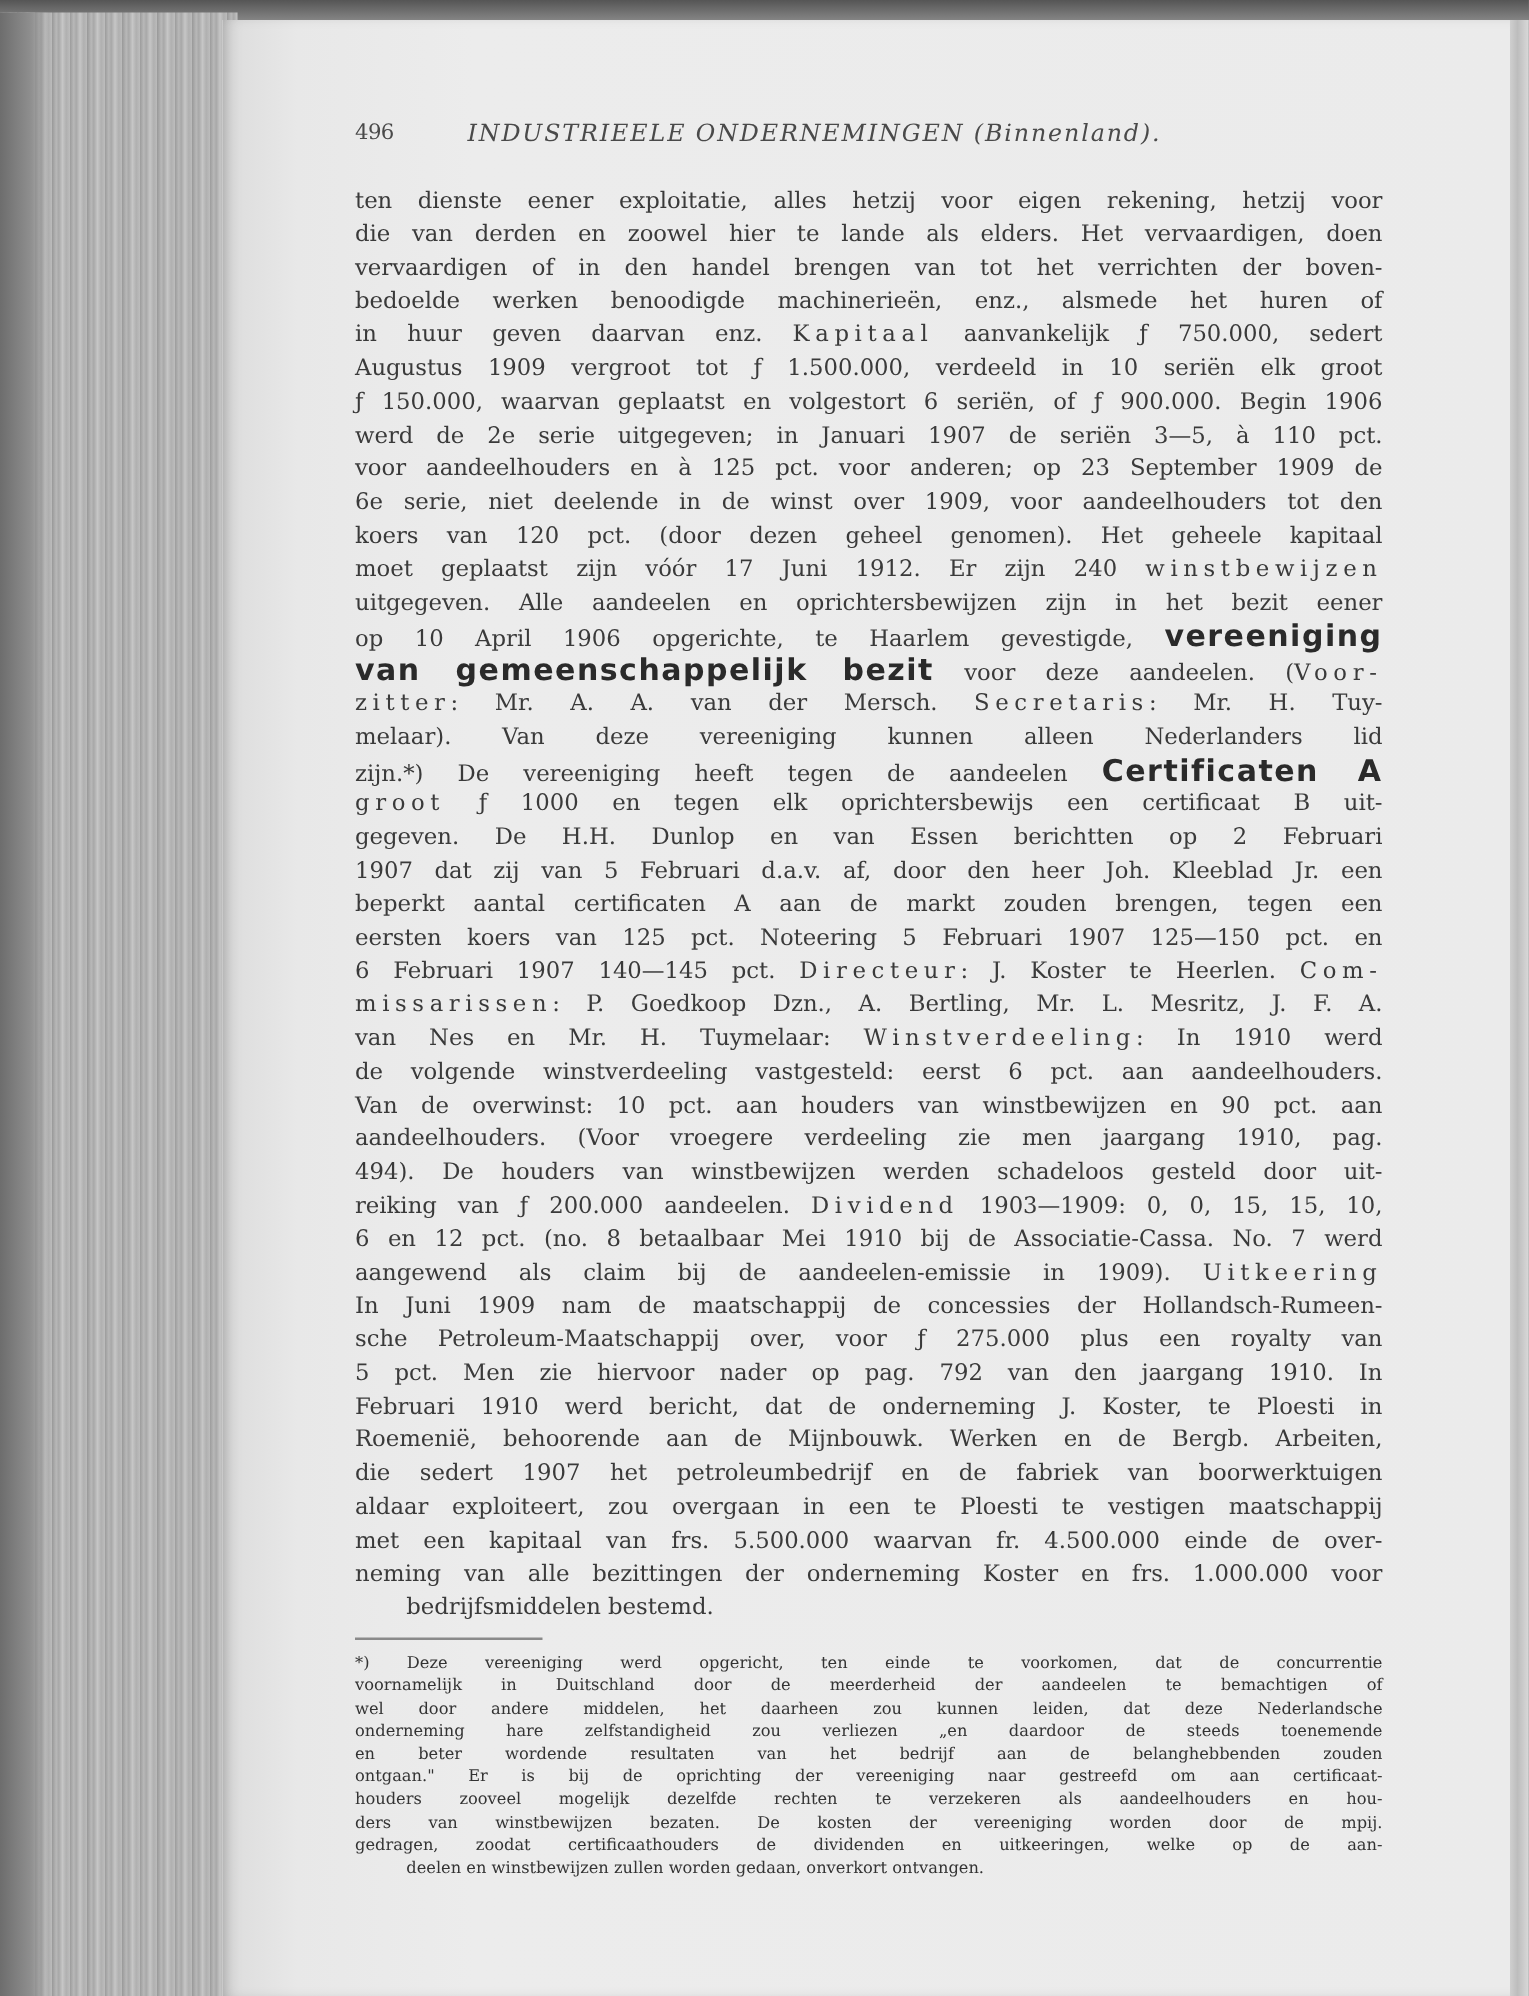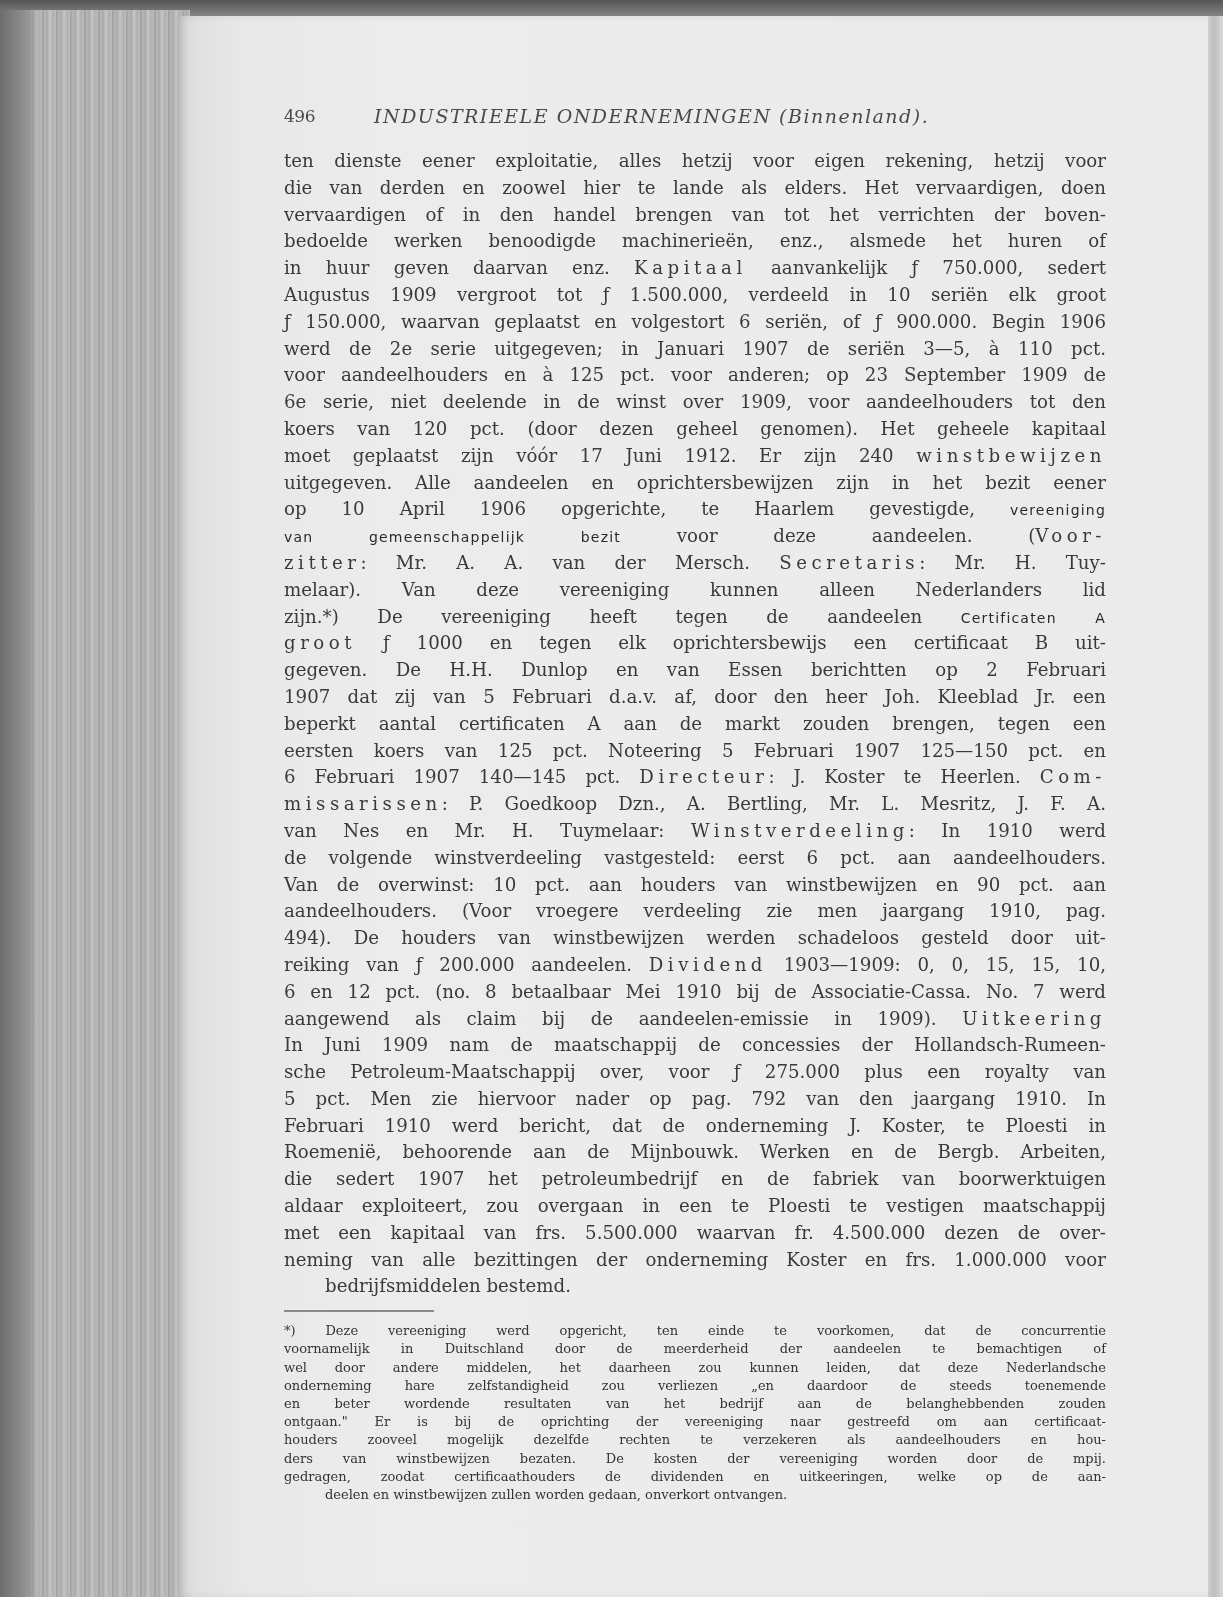--- a/index.html
+++ b/index.html
@@ -29,33 +29,33 @@
   }
   .right-edge {
     position: absolute; left: 1208px; top: 16px; width: 15px; height: 1581px;
     background: linear-gradient(90deg, #cfcfcf, #bdbdbd 40%, #d9d9d9);
   }
   .content {
     position: absolute; left: 284px; top: 96px; width: 822px;
     color: #3a3a3a;
   }
   .running-head {
-    display: flex; align-items: center; height: 40px;
+    display: flex; align-items: flex-start; height: 40px;
     font-size: 19px; color: #4a4a4a;
   }
   .page-number { width: 90px; font-size: 17px; letter-spacing: -0.5px; }
   .head-title { font-style: italic; letter-spacing: 1.5px; }
   .body-text {
     margin-top: 12px;
     font-size: 18.2px; line-height: 26.8px; text-align: justify;
   }
   .line { display: block; text-align: justify; text-align-last: justify; white-space: nowrap; height: 26.8px; }
   .line.last { text-align-last: left; margin-left: 41px; }
   .spaced { letter-spacing: 4.5px; }
-  .bold { font-family: "DejaVu Sans", "Liberation Sans", sans-serif; font-weight: normal; letter-spacing: 1.2px; font-size: 14px; color: #2a2a2a; }
+  .bold { font-family: "DejaVu Sans", "Liberation Sans", sans-serif; font-weight: bold; letter-spacing: 1.2px; font-size: 24px; color: #2a2a2a; }
   .rule {
     width: 150px; height: 0; border-top: 2px solid #8a8a8a; margin: 10px 0 10px 0;
   }
   .footnote {
     font-size: 13px; line-height: 18.2px; color: #333;
     font-family: "DejaVu Serif", "Liberation Serif", serif;
   }
   .footnote .line { height: 18.2px; }
 </style>
 </head>
@@ -106,21 +106,21 @@
       <span class="line"><span>reiking van ƒ 200.000 aandeelen.  </span><span class="spaced">Dividend</span><span> 1903—1909: 0, 0, 15, 15, 10,</span></span>
       <span class="line"><span>6 en 12 pct. (no. 8 betaalbaar Mei 1910 bij de Associatie-Cassa.  No. 7 werd</span></span>
       <span class="line"><span>aangewend als claim bij de aandeelen-emissie in 1909).  </span><span class="spaced">Uitkeering</span></span>
       <span class="line"><span>In Juni 1909 nam de maatschappij de concessies der Hollandsch-Rumeen-</span></span>
       <span class="line"><span>sche Petroleum-Maatschappij over, voor ƒ 275.000 plus een royalty van</span></span>
       <span class="line"><span>5 pct.  Men zie hiervoor nader op pag. 792 van den jaargang 1910.  In</span></span>
       <span class="line"><span>Februari 1910 werd bericht, dat de onderneming J. Koster, te Ploesti in</span></span>
       <span class="line"><span>Roemenië, behoorende aan de Mijnbouwk. Werken en de Bergb. Arbeiten,</span></span>
       <span class="line"><span>die sedert 1907 het petroleumbedrijf en de fabriek van boorwerktuigen</span></span>
       <span class="line"><span>aldaar exploiteert, zou overgaan in een te Ploesti te vestigen maatschappij</span></span>
-      <span class="line"><span>met een kapitaal van frs. 5.500.000 waarvan fr. 4.500.000 dezen de over-</span></span>
+      <span class="line"><span>met een kapitaal van frs. 5.500.000 waarvan fr. 4.500.000 einde de over-</span></span>
       <span class="line"><span>neming van alle bezittingen der onderneming Koster en frs. 1.000.000 voor</span></span>
       <span class="line last"><span>bedrijfsmiddelen bestemd.</span></span>
     </div>
 
   <div class="rule"></div>
 
   <div class="footnote" id="footnote">
       <span class="line">*) Deze vereeniging werd opgericht, ten einde te voorkomen, dat de concurrentie</span>
       <span class="line">voornamelijk in Duitschland door de meerderheid der aandeelen te bemachtigen of</span>
       <span class="line">wel door andere middelen, het daarheen zou kunnen leiden, dat deze Nederlandsche</span>

